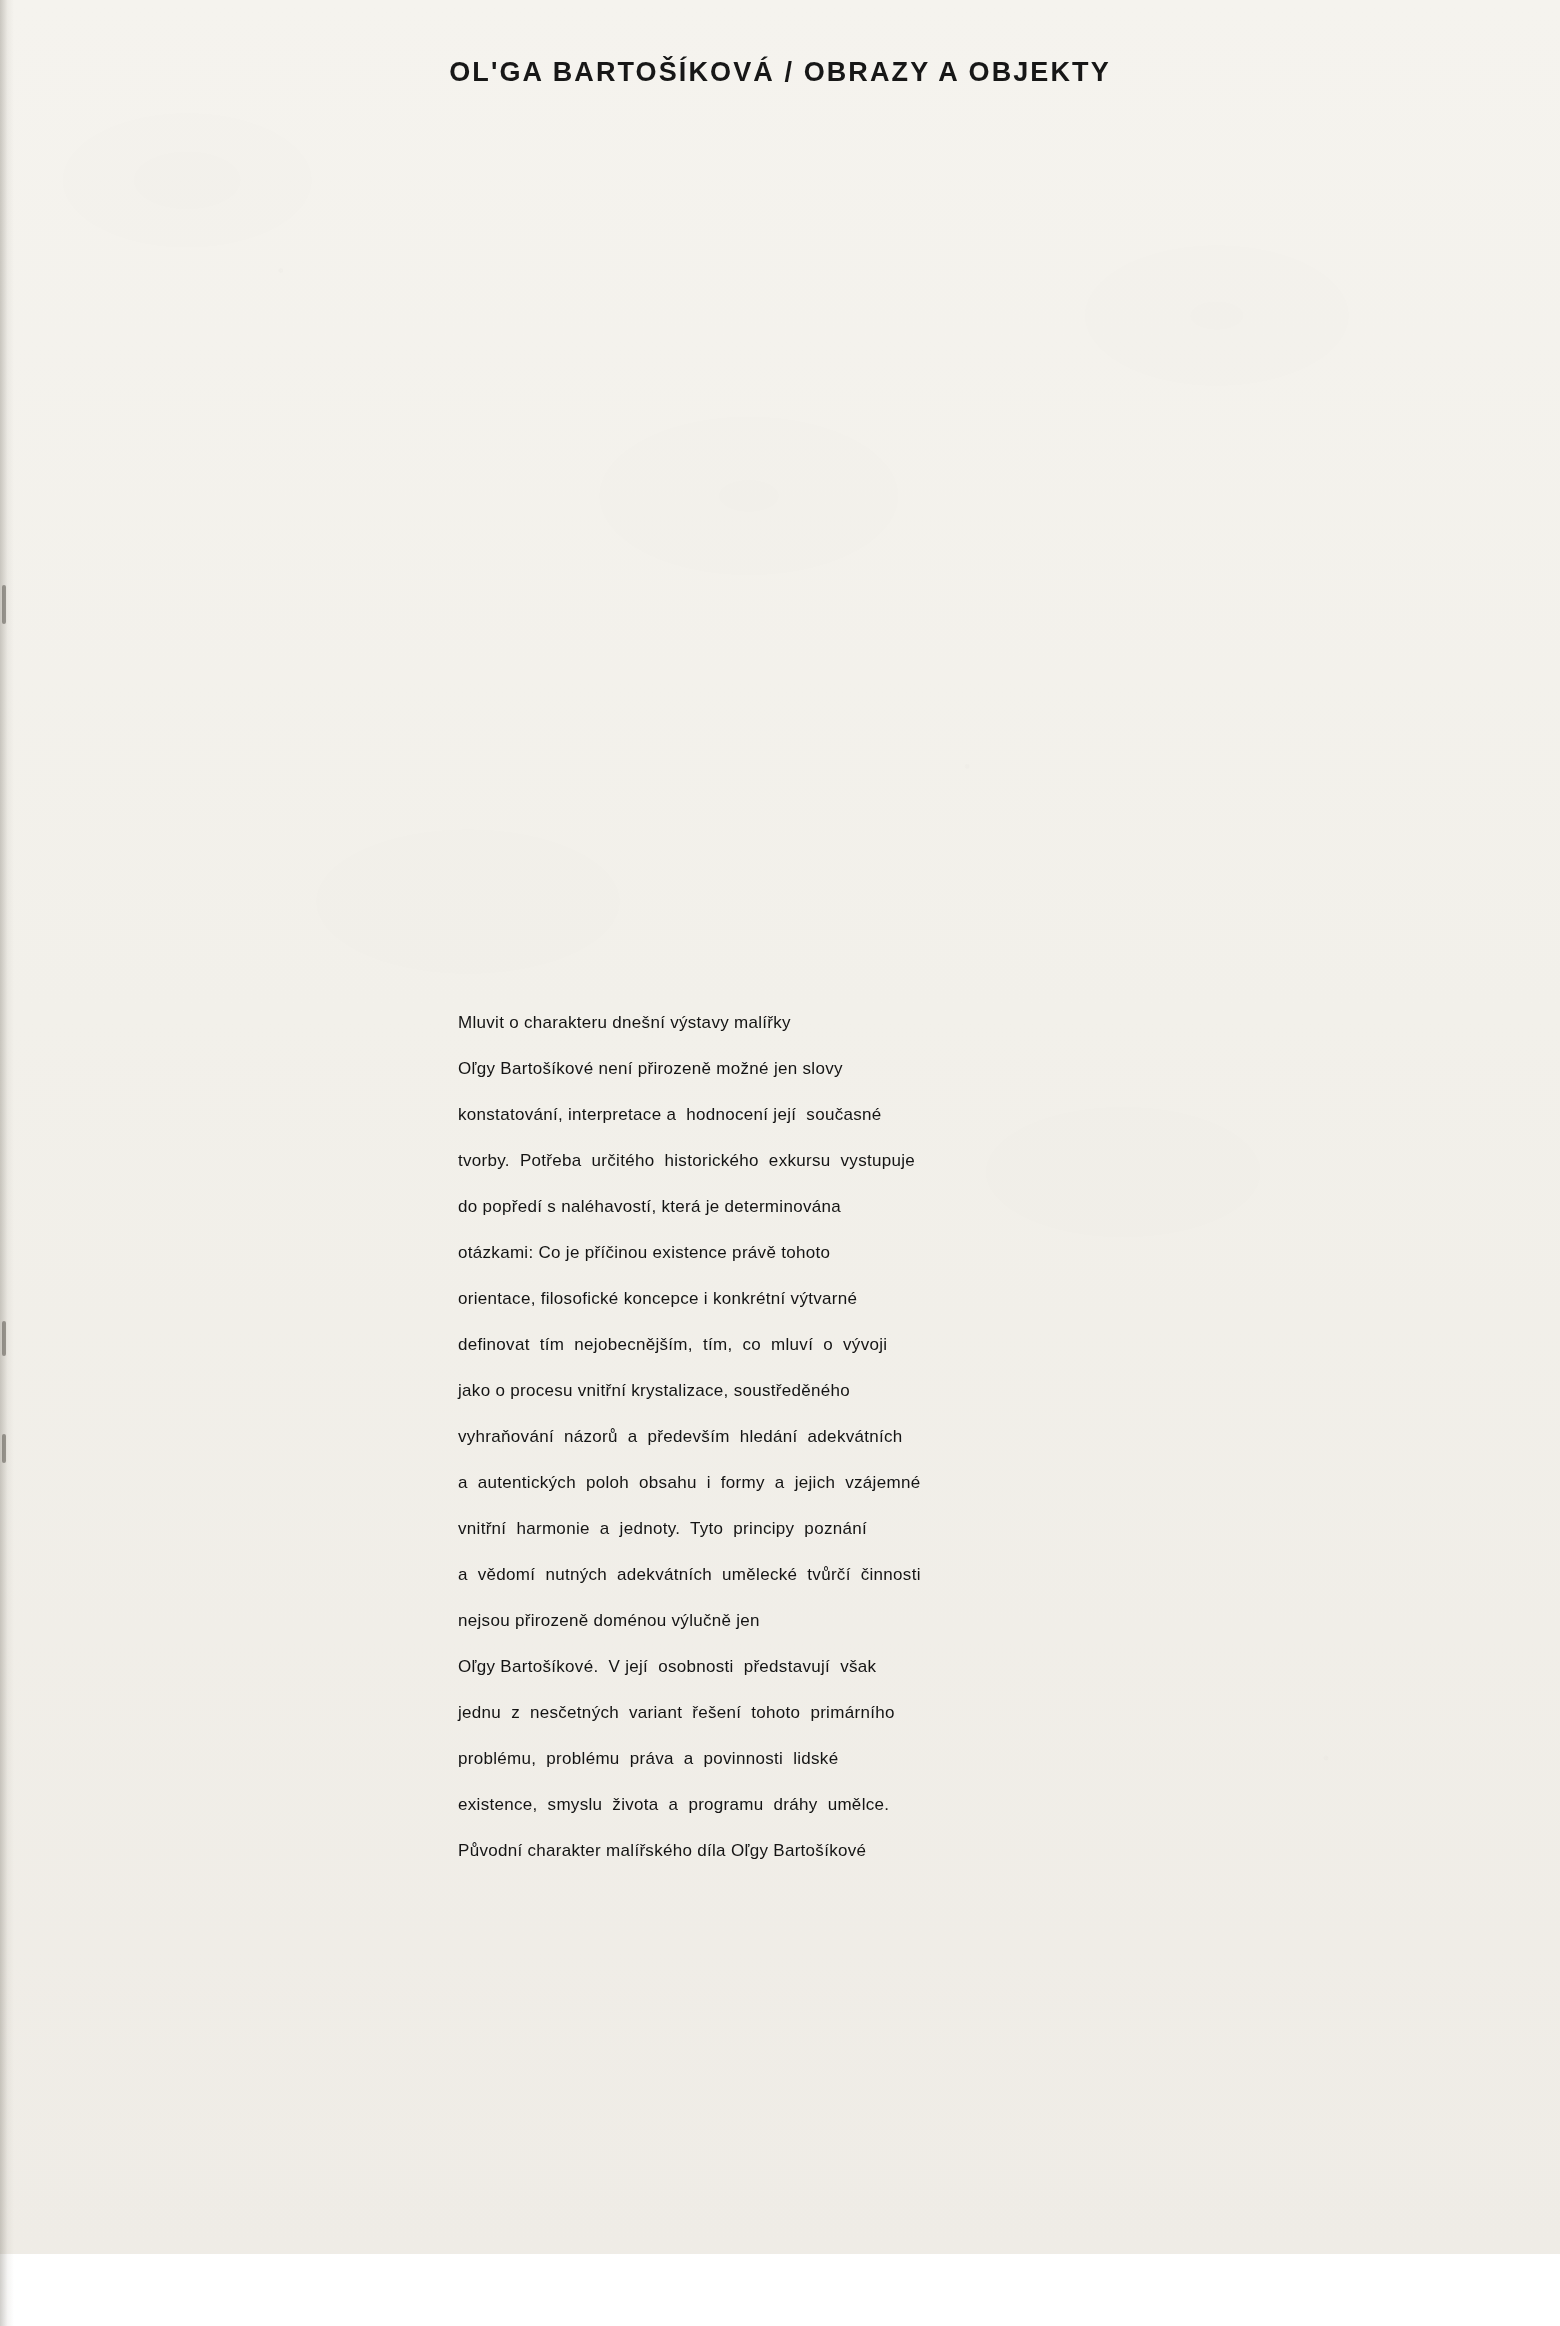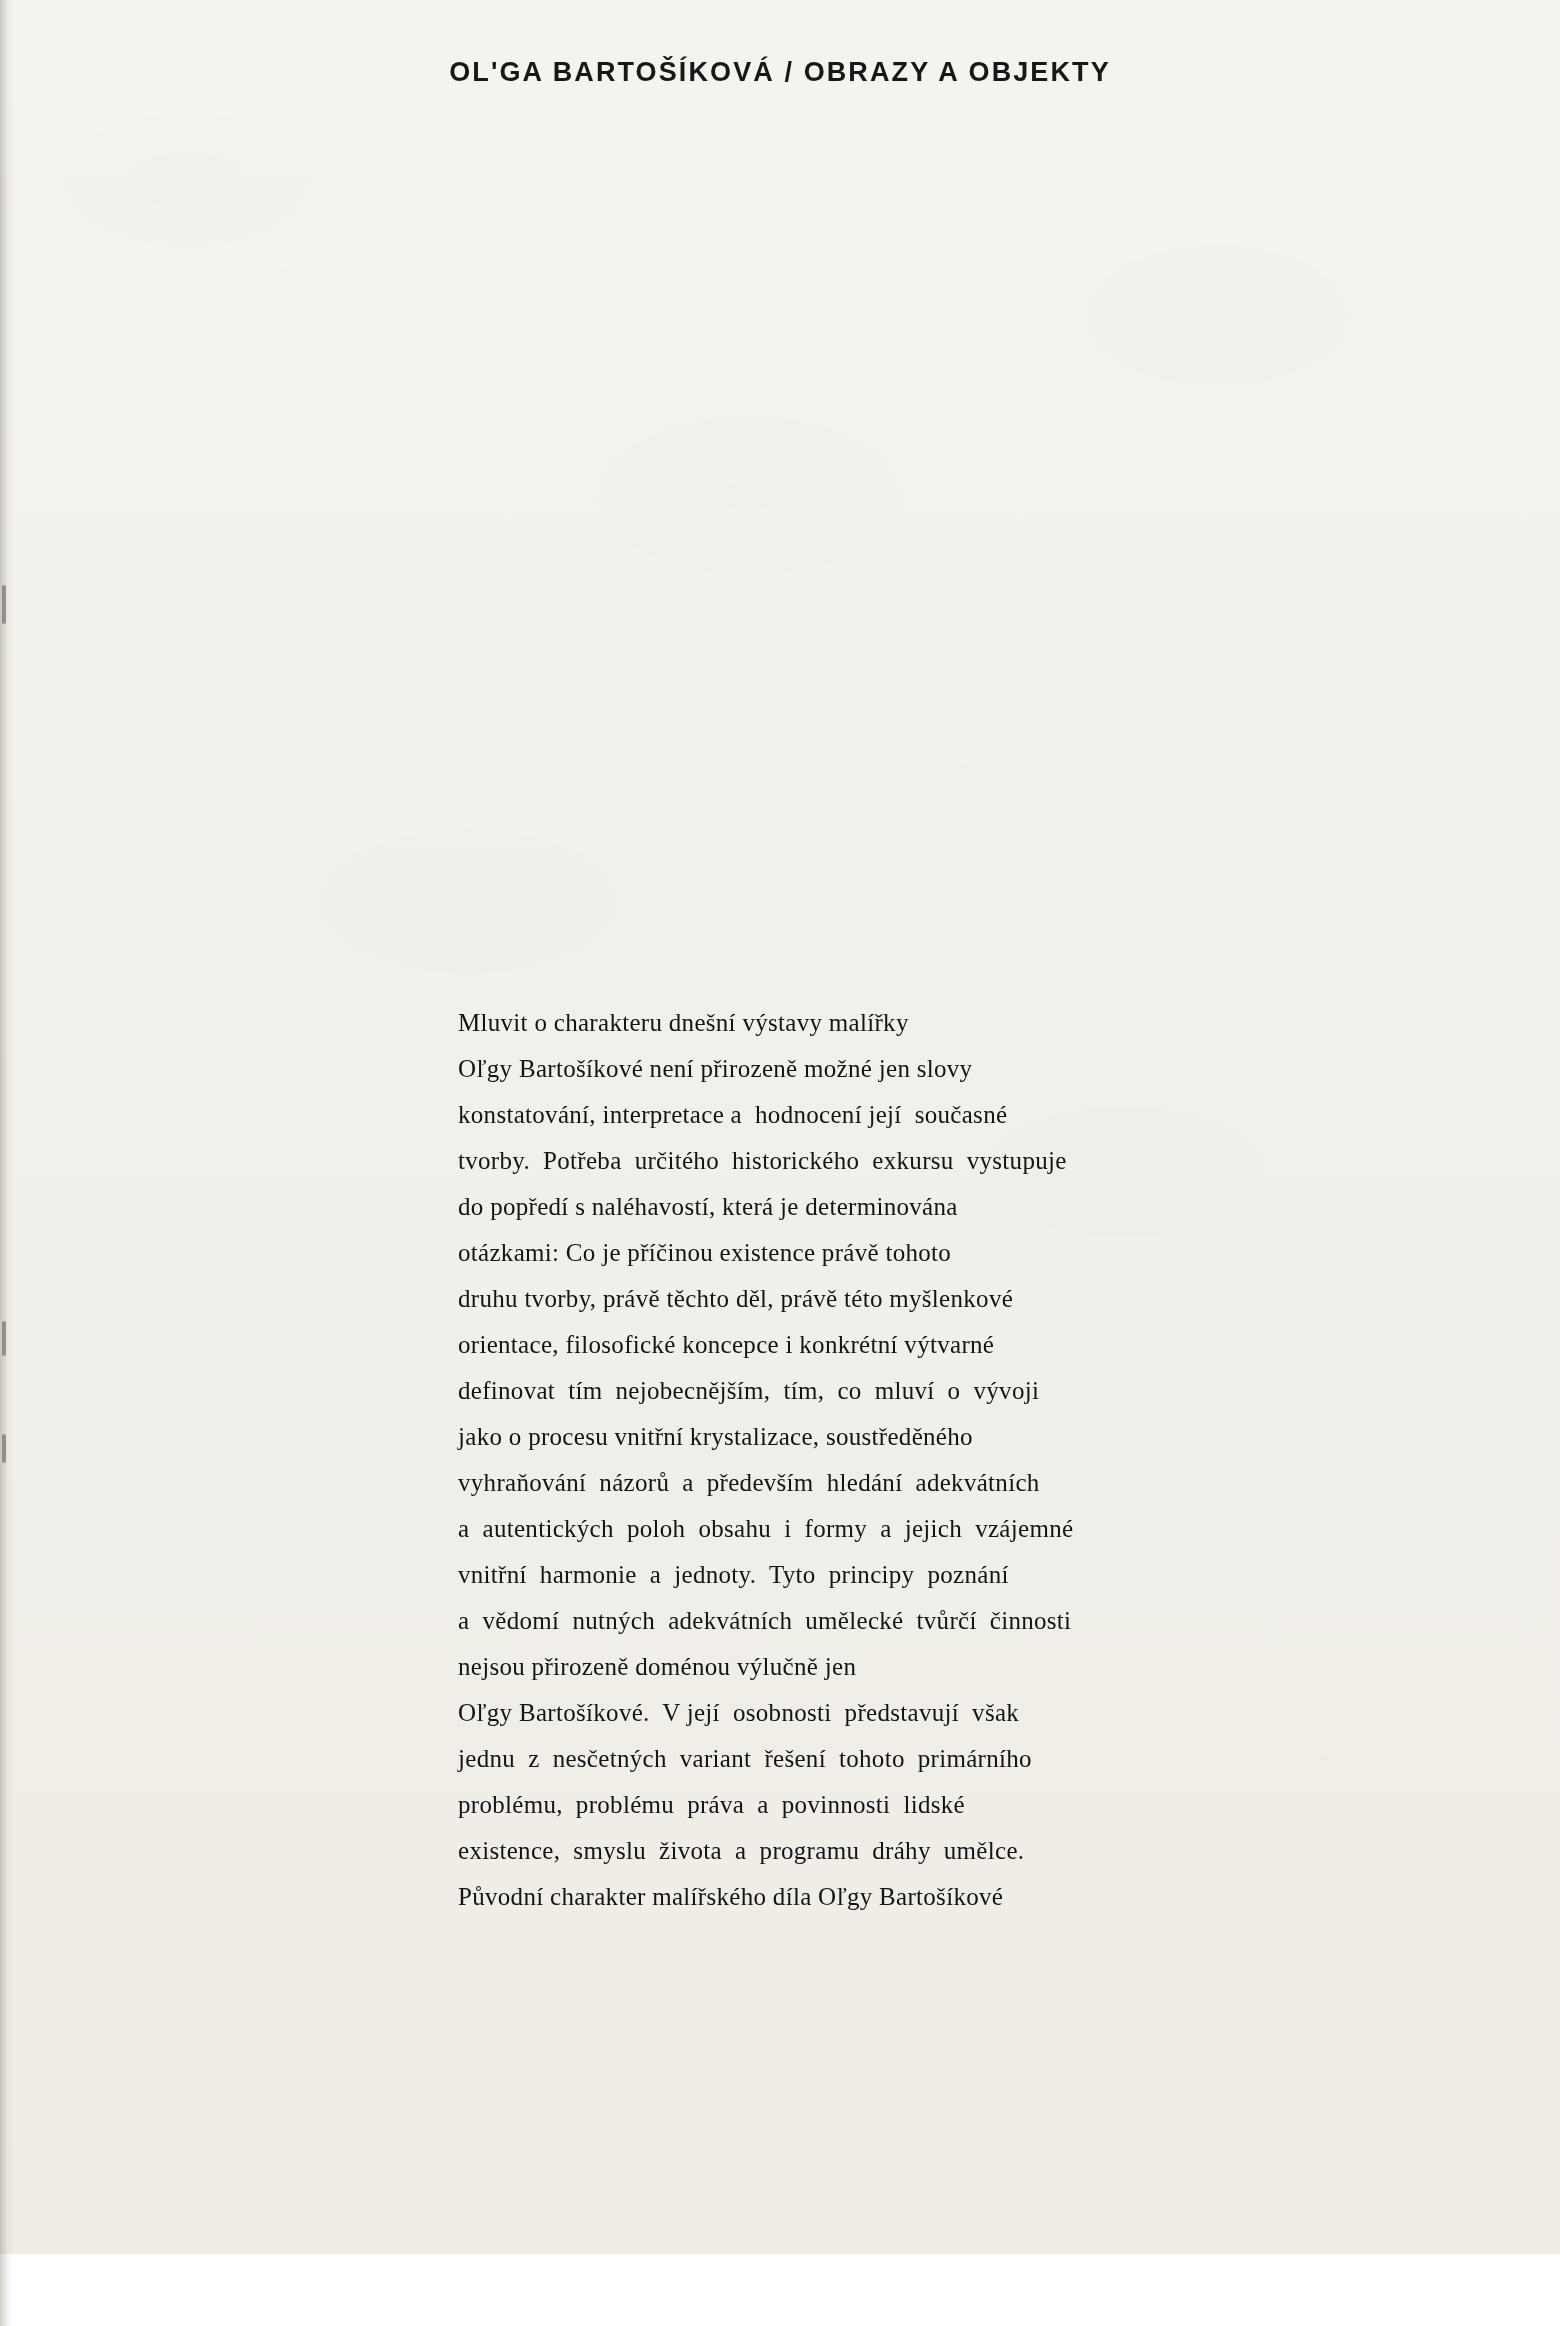--- a/index.html
+++ b/index.html
@@ -72,24 +72,24 @@
     color: #171717;
     font-family: "Liberation Sans", sans-serif;
   }
 
   .body-text {
     position: absolute;
     top: 1000px;
     left: 458px;
     width: 936px;
     color: #141414;
-    font-size: 25px;
+    font-size: 17px;
     line-height: 46px;
     letter-spacing: 0.3px;
-    font-family: Liberation Serif, serif;
+    font-family: Liberation Sans, sans-serif;
   }
   .body-text .ln {
     display: block;
     white-space: pre;
   }
 </style>
 </head>
 <body>
 
 <div class="page">
@@ -101,21 +101,20 @@
 
   <div class="title">OL'GA BARTOŠÍKOVÁ / OBRAZY A OBJEKTY</div>
 
   <div class="body-text">
     <span class="ln">Mluvit o charakteru dnešní výstavy malířky</span>
     <span class="ln">Oľgy Bartošíkové není přirozeně možné jen slovy</span>
     <span class="ln">konstatování, interpretace a  hodnocení její  současné</span>
     <span class="ln">tvorby.  Potřeba  určitého  historického  exkursu  vystupuje</span>
     <span class="ln">do popředí s naléhavostí, která je determinována</span>
     <span class="ln">otázkami: Co je příčinou existence právě tohoto</span>
-    <span class="ln">druhu tvorby, právě těchto děl, právě této myšlenkové</span>
     <span class="ln">orientace, filosofické koncepce i konkrétní výtvarné</span>
     <span class="ln">definovat  tím  nejobecnějším,  tím,  co  mluví  o  vývoji</span>
     <span class="ln">jako o procesu vnitřní krystalizace, soustředěného</span>
     <span class="ln">vyhraňování  názorů  a  především  hledání  adekvátních</span>
     <span class="ln">a  autentických  poloh  obsahu  i  formy  a  jejich  vzájemné</span>
     <span class="ln">vnitřní  harmonie  a  jednoty.  Tyto  principy  poznání</span>
     <span class="ln">a  vědomí  nutných  adekvátních  umělecké  tvůrčí  činnosti</span>
     <span class="ln">nejsou přirozeně doménou výlučně jen</span>
     <span class="ln">Oľgy Bartošíkové.  V její  osobnosti  představují  však</span>
     <span class="ln">jednu  z  nesčetných  variant  řešení  tohoto  primárního</span>

